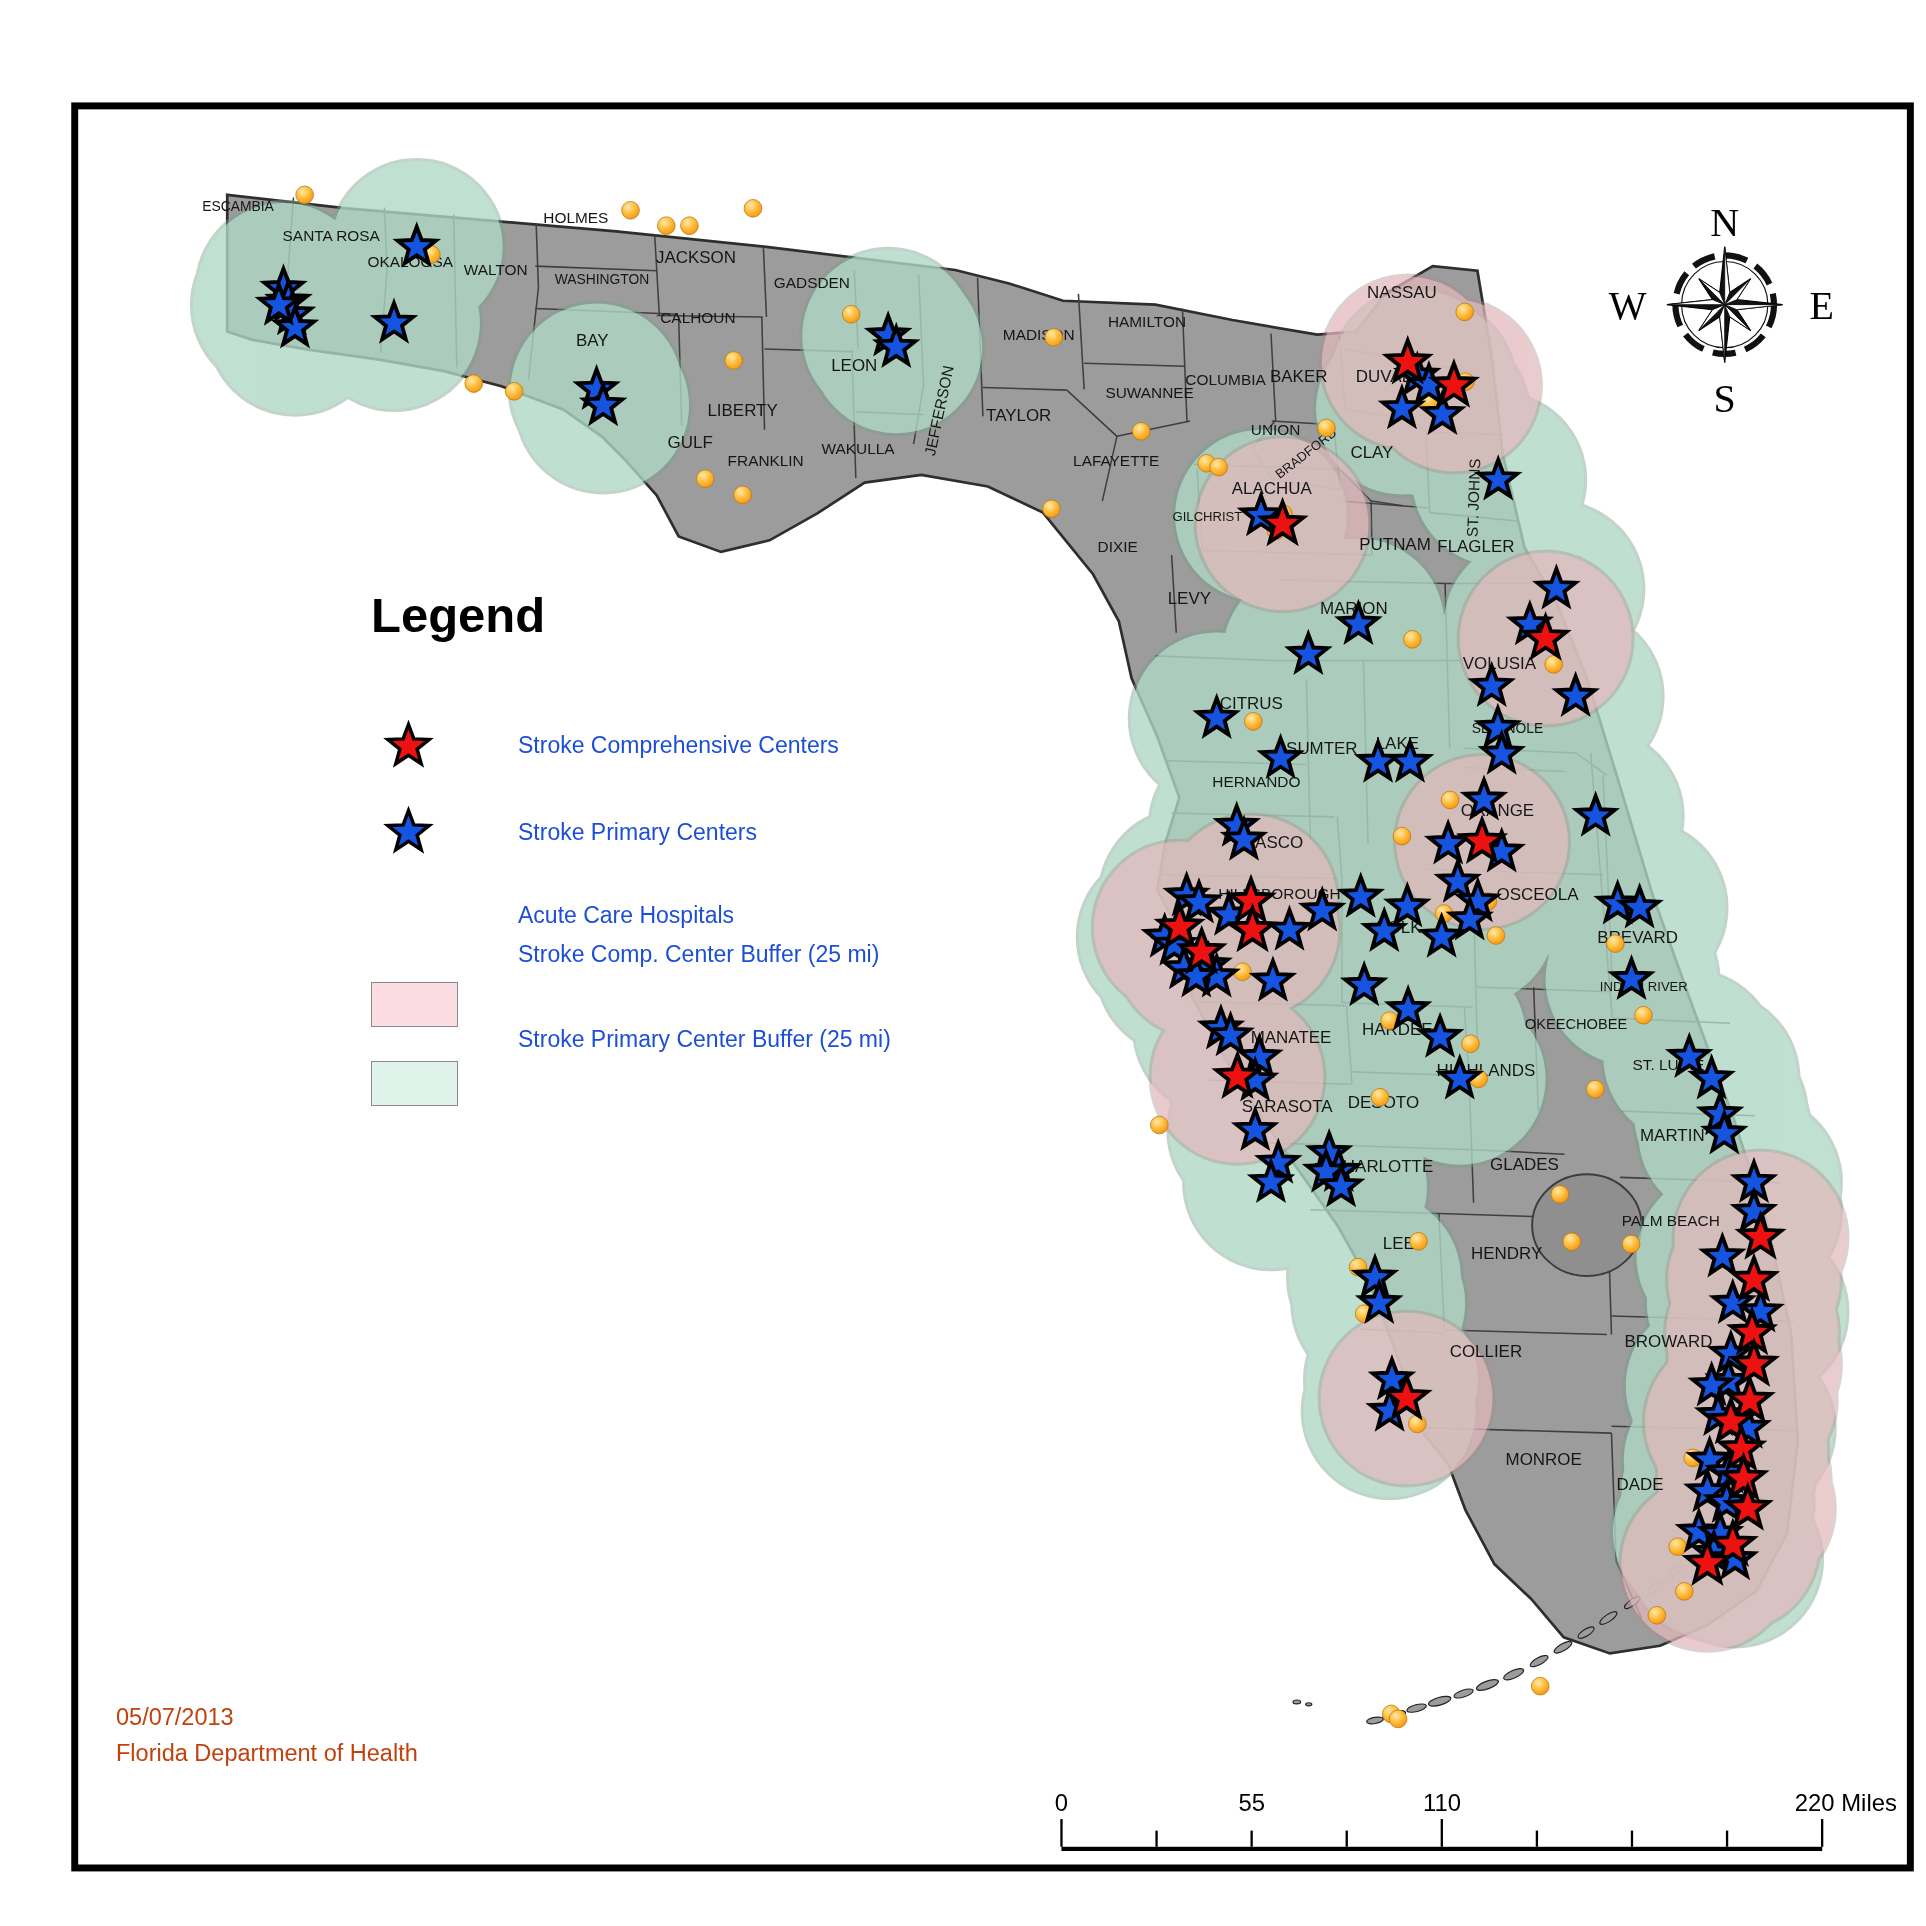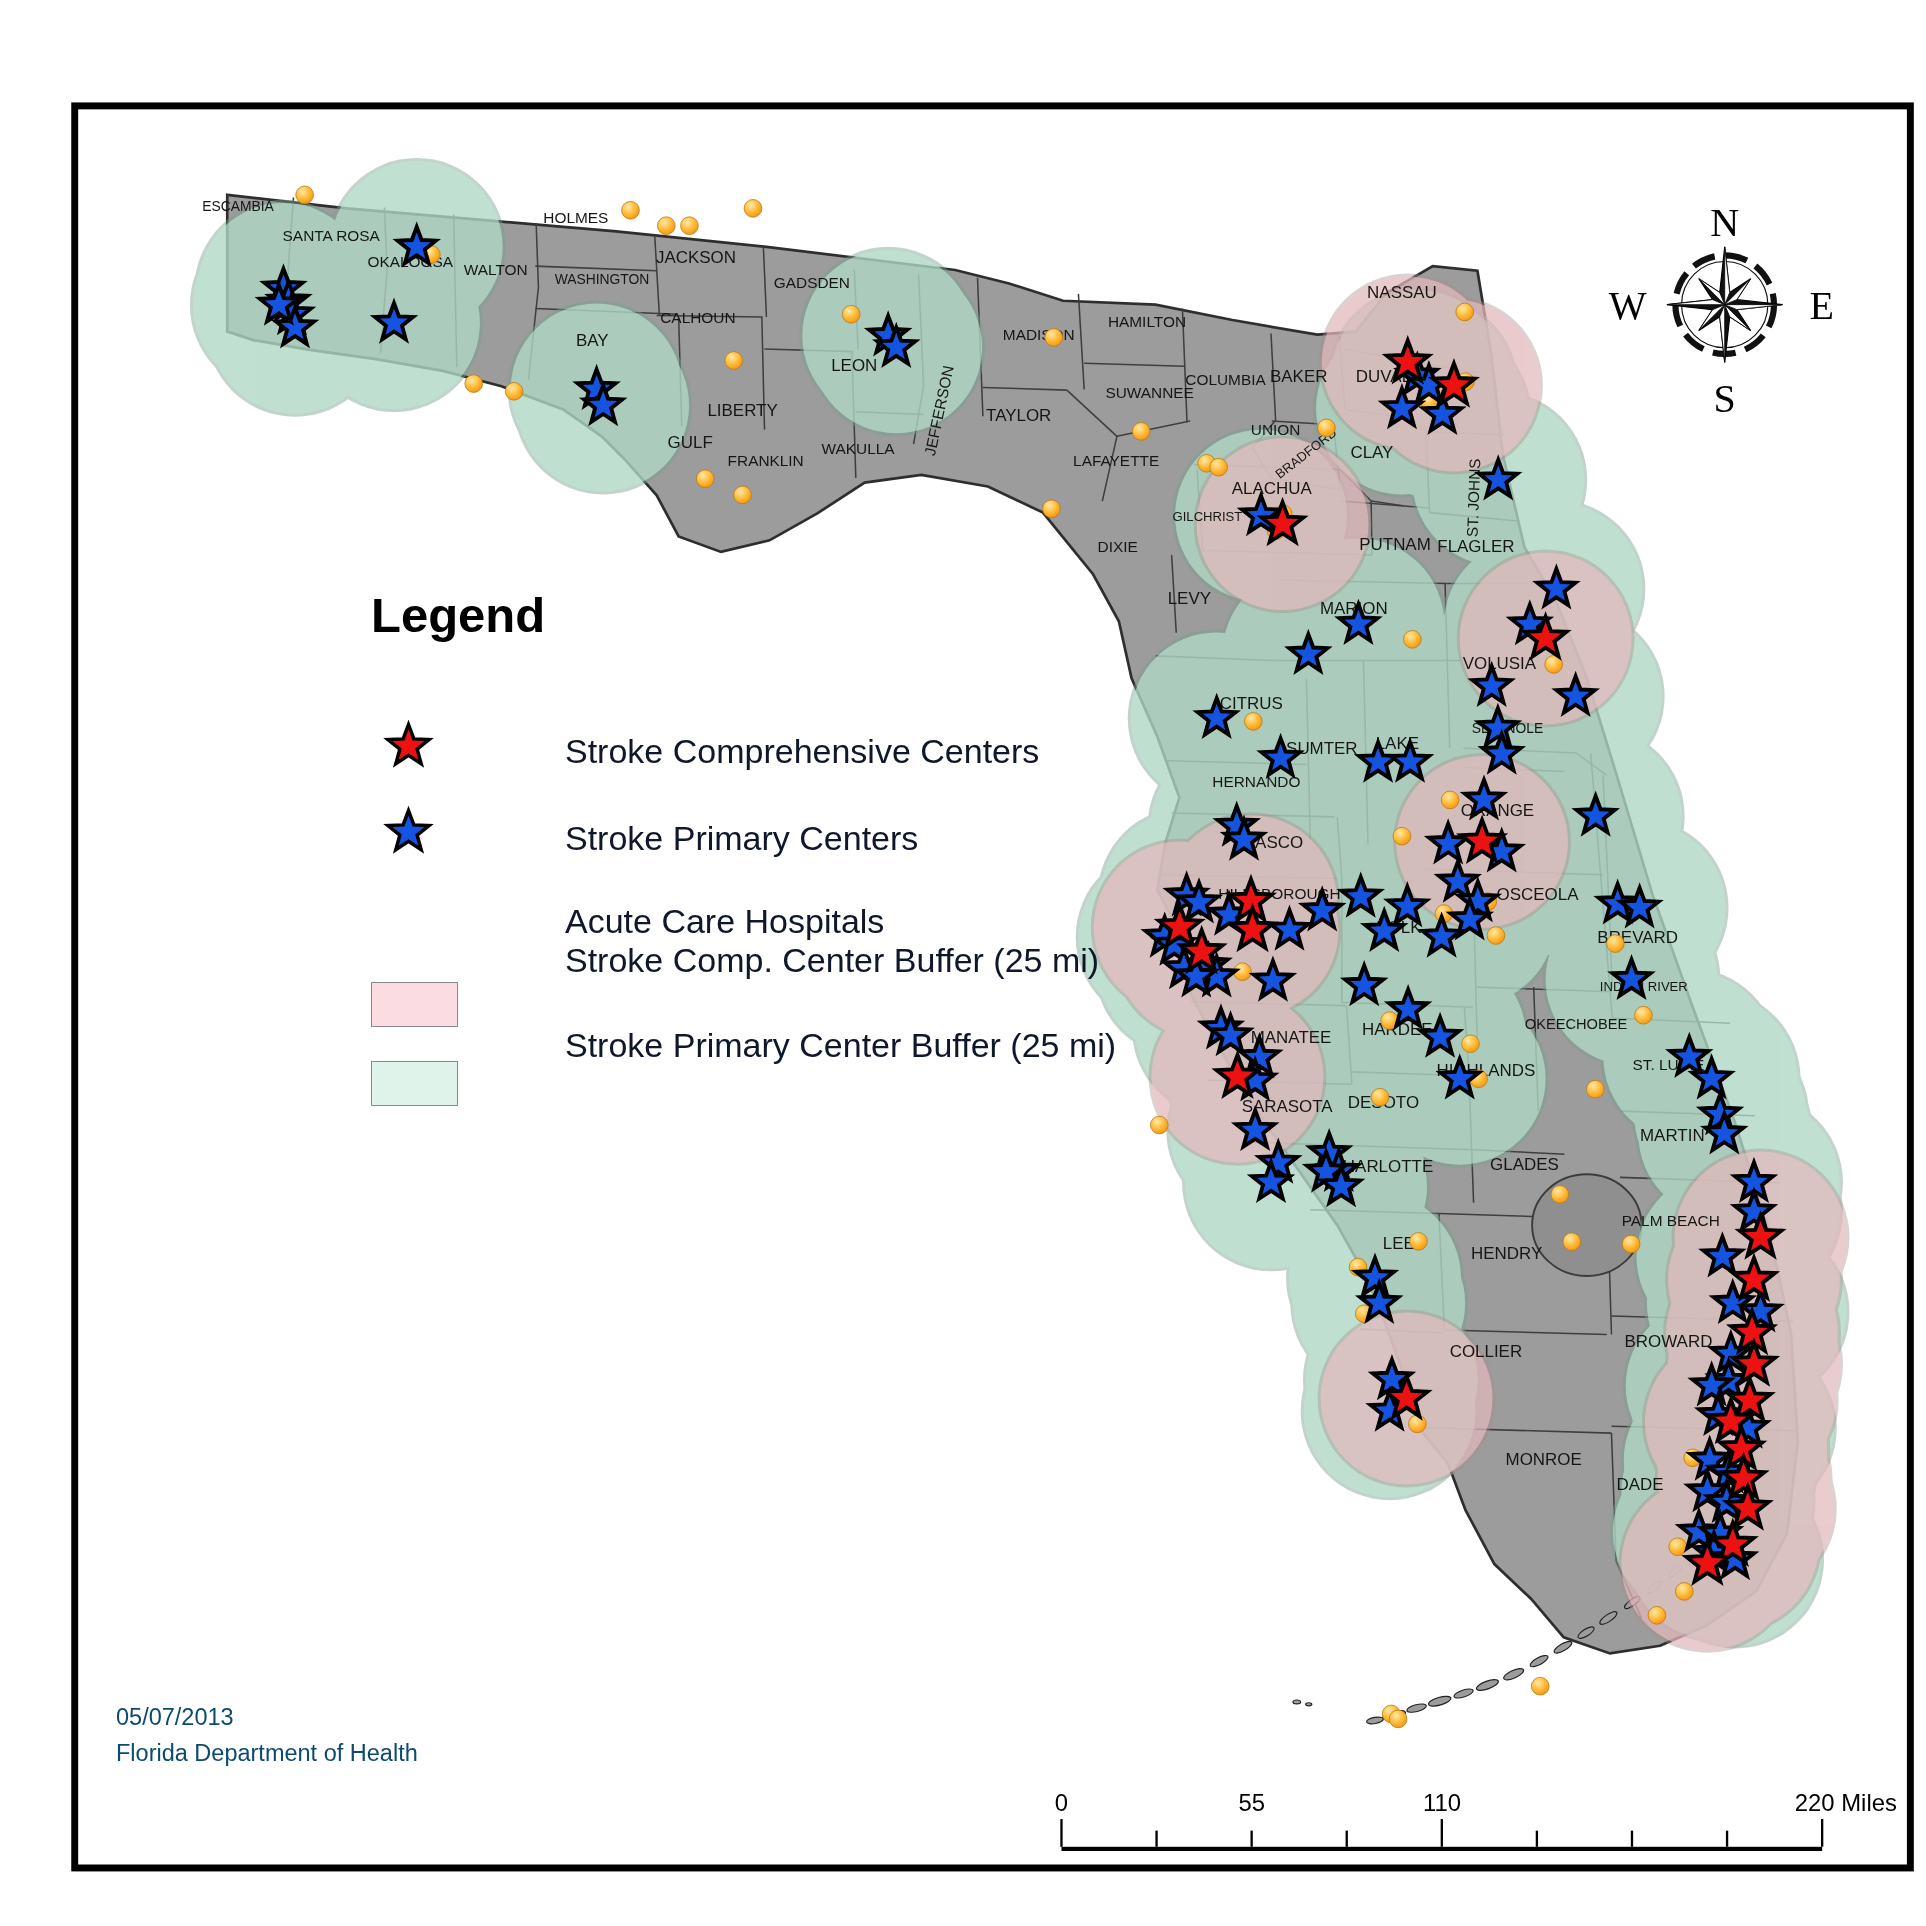--- a/index.html
+++ b/index.html
@@ -5,25 +5,25 @@
   html,body{margin:0;padding:0;}
   body{
     width:2542px;height:1965px;position:relative;overflow:hidden;
     background:#ffffff;font-family:"Liberation Sans",sans-serif;
   }
   
   #map-canvas{position:absolute;left:0;top:0;}
   
   .legend-title{position:absolute;left:371px;top:587px;font-size:49px;font-weight:bold;color:#000;}
   .legend-row{position:absolute;}
-  .legend-label{position:absolute;left:518px;font-size:34px;color:#0f172a;white-space:nowrap;margin-left:47px;}
+  .legend-label{position:absolute;left:518px;font-size:23px;color:#1d4ed8;white-space:nowrap;}
   .legend-sym{position:absolute;left:383px;width:51px;height:51px;}
   .legend-swatch{position:absolute;left:371px;width:87px;height:45px;border:1.2px solid #8a8a8a;box-sizing:border-box;}
   
-  .credits{position:absolute;left:116px;top:1700px;font-size:23.5px;line-height:1.52;color:#0c4a6e;white-space:nowrap;}
+  .credits{position:absolute;left:116px;top:1700px;font-size:23.5px;line-height:1.52;color:#c2410c;white-space:nowrap;}
 </style>
 </head>
 <body>
 
 <svg id="map-canvas" width="2542" height="1965" viewBox="0 0 6600 5100">
   <defs>
     <radialGradient id="hospGrad" cx="38%" cy="32%" r="75%">
       <stop offset="0%" stop-color="#ffe9a8"></stop>
       <stop offset="55%" stop-color="#ffb936"></stop>
       <stop offset="100%" stop-color="#f29111"></stop>

